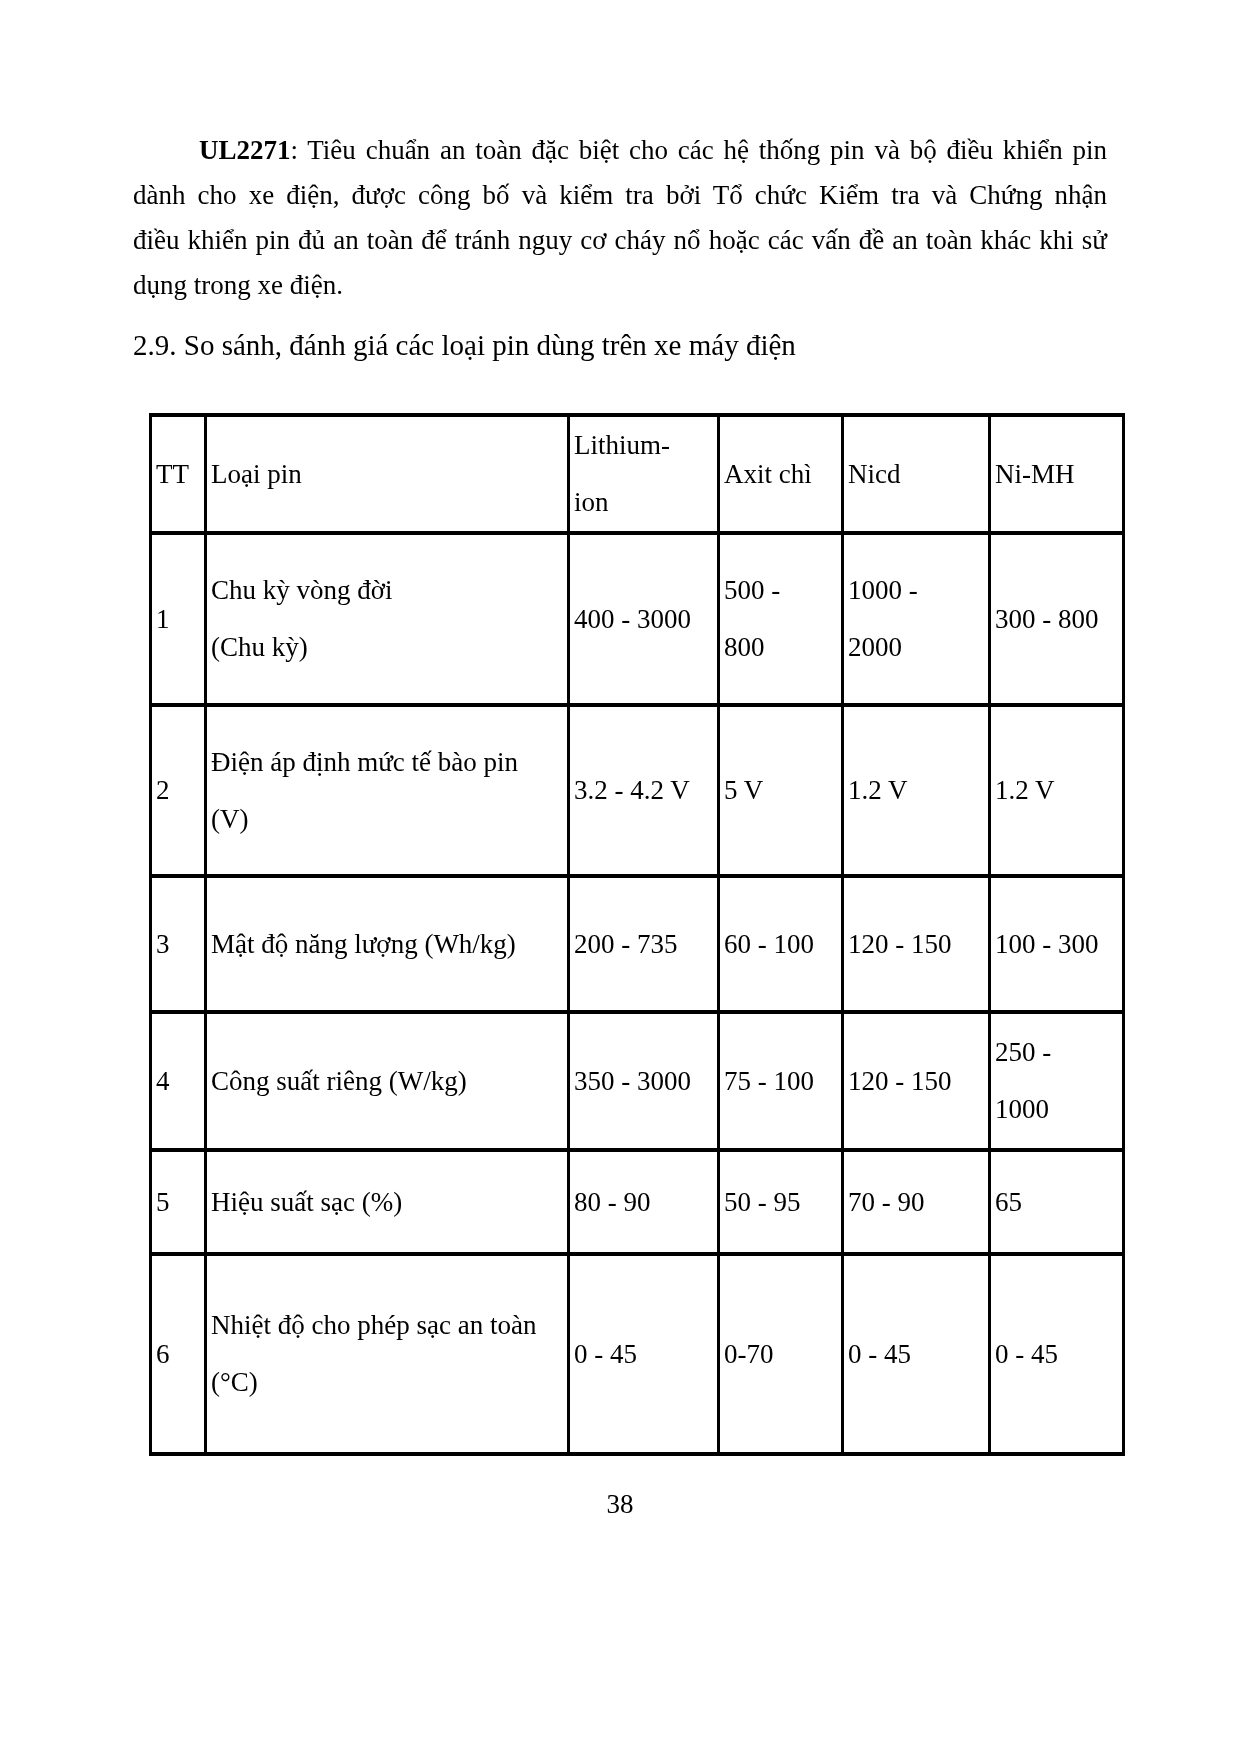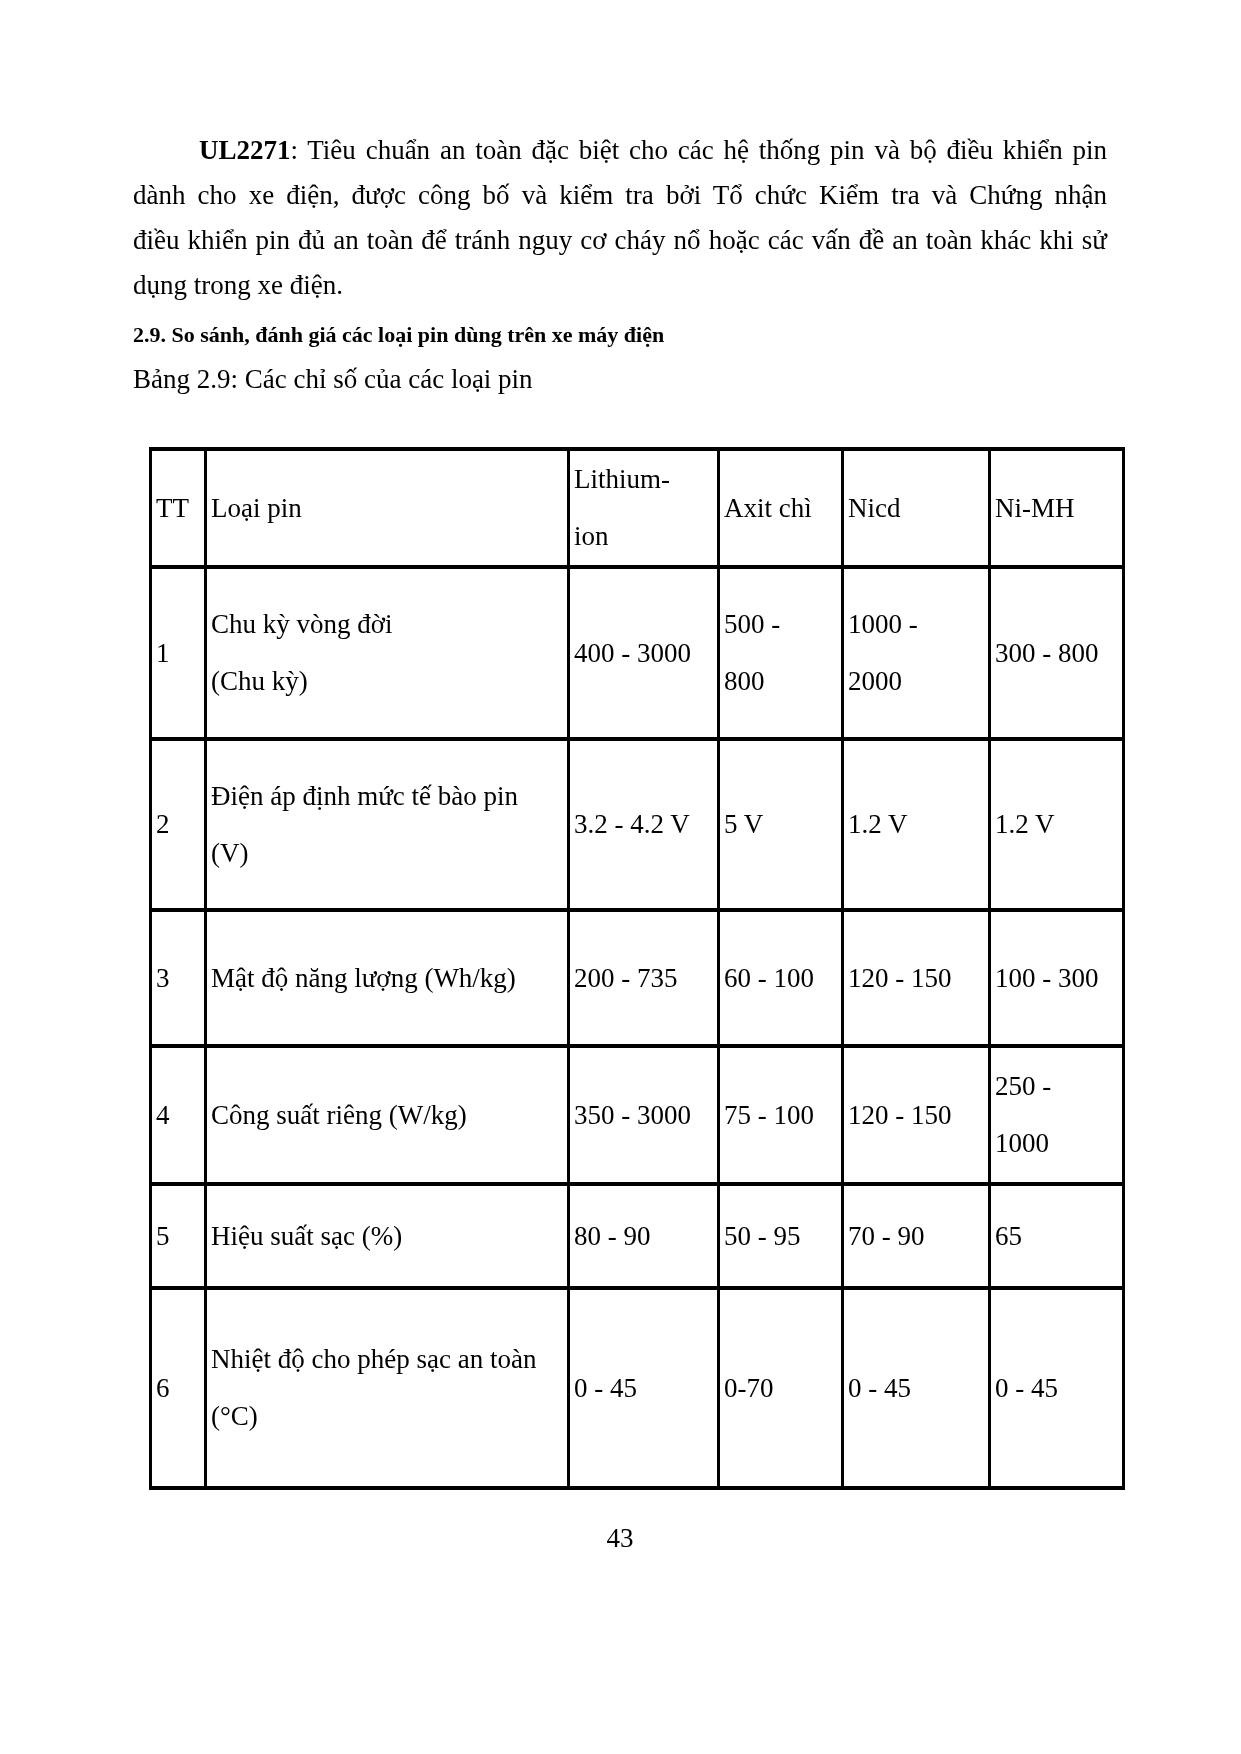--- a/index.html
+++ b/index.html
@@ -32,24 +32,24 @@
   }
   .pline.first {
     padding-left: 66px;
   }
   .pline.last {
     text-align: right;
     text-align-last: left;
   }
   .bold { font-weight: bold; }
   .section-heading {
-    font-size: 22px;
-    font-weight: bold;
+    font-size: 29px;
+    font-weight: normal;
     line-height: 45px;
-    margin-top: 4px;
+    margin-top: 15px;
   }
   .table-caption {
     font-size: 27px;
     line-height: 45px;
   }
   table.battery {
     border-collapse: collapse;
     table-layout: fixed;
     width: 973px;
     margin-left: 16px;
@@ -94,21 +94,20 @@
 
     <div class="paragraph">
       <div class="pline first"><span class="bold">UL2271</span><span>: Tiêu chuẩn an toàn đặc biệt cho các hệ thống pin và bộ điều khiển pin</span></div>
       <div class="pline">dành cho xe điện, được công bố và kiểm tra bởi Tổ chức Kiểm tra và Chứng nhận</div>
       <div class="pline">điều khiển pin đủ an toàn để tránh nguy cơ cháy nổ hoặc các vấn đề an toàn khác khi sử</div>
       <div class="pline last">dụng trong xe điện.</div>
     </div>
 
     <div class="section-heading">2.9. So sánh, đánh giá các loại pin dùng trên xe máy điện</div>
 
-    <div class="table-caption">Bảng 2.9: Các chỉ số của các loại pin</div>
 
     <table class="battery">
       <colgroup>
         <col class="c-tt">
           <col class="c-type">
           <col class="c-li">
           <col class="c-acid">
           <col class="c-nicd">
           <col class="c-nimh">
       </colgroup>
@@ -172,16 +171,16 @@
           <td>Nhiệt độ cho phép sạc an toàn
 (°C)</td>
           <td>0 - 45</td>
           <td>0-70</td>
           <td>0 - 45</td>
           <td>0 - 45</td>
         </tr>
       </tbody>
     </table>
 
-    <div class="page-number">43</div>
+    <div class="page-number">38</div>
 
   </div>
 </div>
 
 </body></html>

